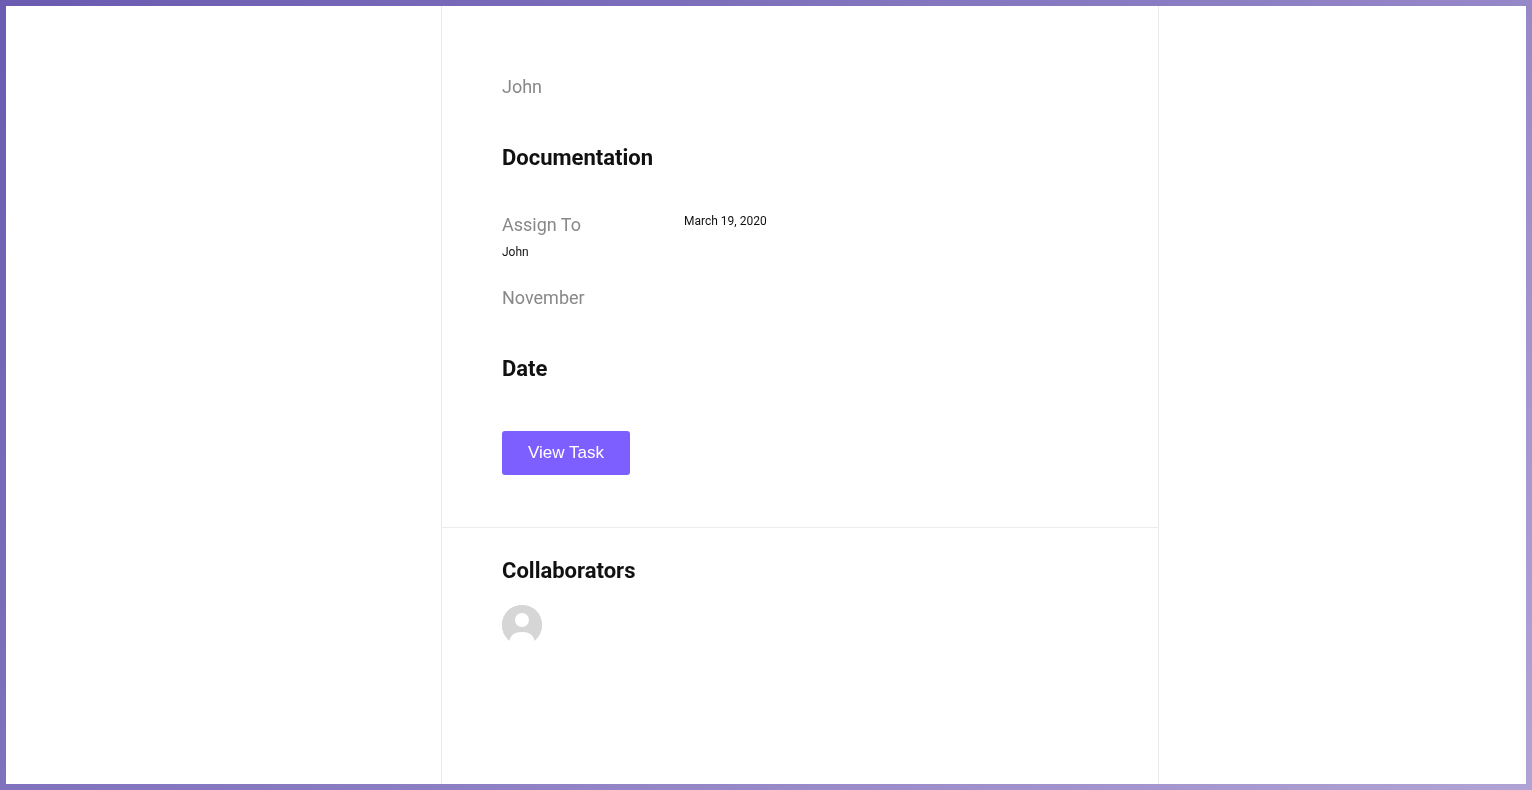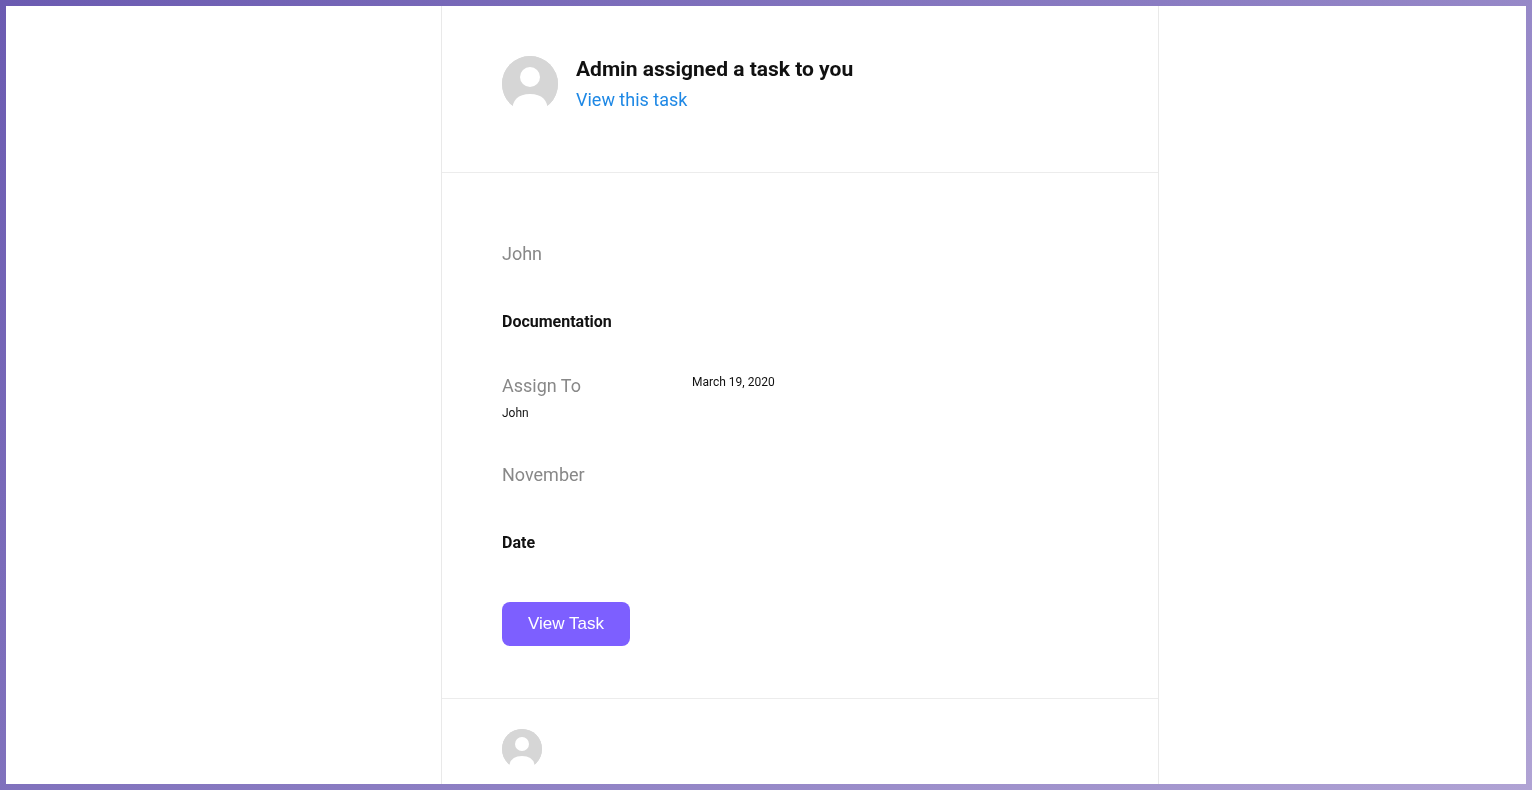--- a/index.html
+++ b/index.html
@@ -81,44 +81,44 @@
   .field-label {
     font-size: 18px;
     color: #888;
     margin-bottom: 10px;
   }
   .field-value {
     font-size: 12px;
     color: #111;
   }
   .field-value.bold {
-    font-size: 16px;
+    font-size: 22px;
     font-weight: 700;
     margin-top: 48px;
   }
   .two-col {
     display: flex;
-    gap: 8px;
-    margin-bottom: 44px;
+    gap: 0;
+    margin-bottom: 28px;
   }
   .col {
     flex: 0 0 auto;
   }
   .col-1 { width: 182px; }
   .col-2 { flex: 1; }
   .col .field-label { margin-bottom: 10px; }
   .btn-primary {
     display: inline-block;
     background: #7d5fff;
     color: #ffffff;
     font-size: 17px;
     font-weight: 500;
     padding: 12px 26px;
     border: none;
-    border-radius: 8px;
+    border-radius: 3px;
     cursor: pointer;
     margin-top: 6px;
   }
   .section-collab {
     padding: 30px 60px 20px 60px;
   }
   .collab-title {
     font-size: 22px;
     font-weight: 700;
     color: #111;
@@ -137,33 +137,20 @@
     width: 40px;
     height: 40px;
   }
 </style>
 </head>
 <body>
 
 <div class="outer">
   <div class="card">
 
-    <div class="section-header">
-      <div class="avatar">
-        <svg viewBox="0 0 56 56">
-          <circle cx="28" cy="28" r="28" fill="#d6d6d6"></circle>
-          <circle cx="28" cy="21" r="10" fill="#ffffff"></circle>
-          <path d="M 10 56 Q 10 38 28 38 Q 46 38 46 56 Z" fill="#ffffff"></path>
-        </svg>
-      </div>
-      <div class="header-text">
-        <div class="header-title">Admin assigned a task to you</div>
-        <a class="header-link">View this task</a>
-      </div>
-    </div>
 
     <div class="section-body">
       <div class="field-group">
         <div class="field-label">John</div>
         <div class="field-value bold">Documentation</div>
       </div>
 
       <div class="two-col">
         <div class="col col-1">
           <div class="field-label">Assign To</div>
@@ -176,20 +163,21 @@
 
       <div class="field-group">
         <div class="field-label">November</div>
         <div class="field-value bold">Date</div>
       </div>
 
       <button class="btn-primary">View Task</button>
     </div>
 
     <div class="section-collab">
+      <div class="collab-title">Collaborators</div>
       <div class="avatar-small">
         <svg viewBox="0 0 40 40">
           <circle cx="20" cy="20" r="20" fill="#d6d6d6"></circle>
           <circle cx="20" cy="15" r="7" fill="#ffffff"></circle>
           <path d="M 7 40 Q 7 27 20 27 Q 33 27 33 40 Z" fill="#ffffff"></path>
         </svg>
       </div>
     </div>
 
   </div>

